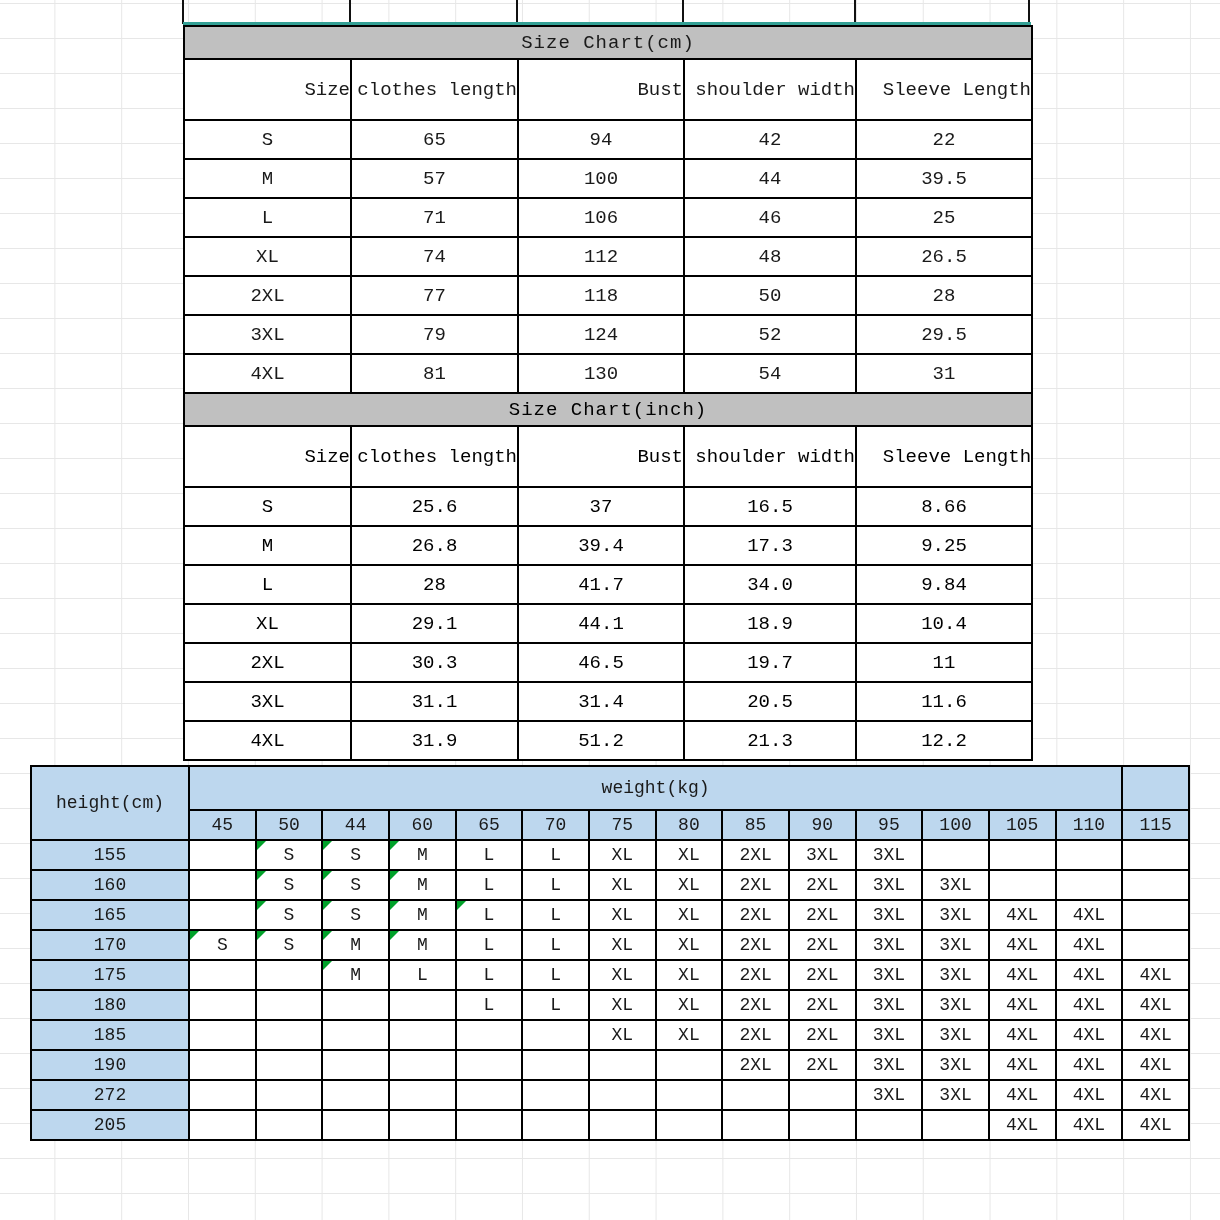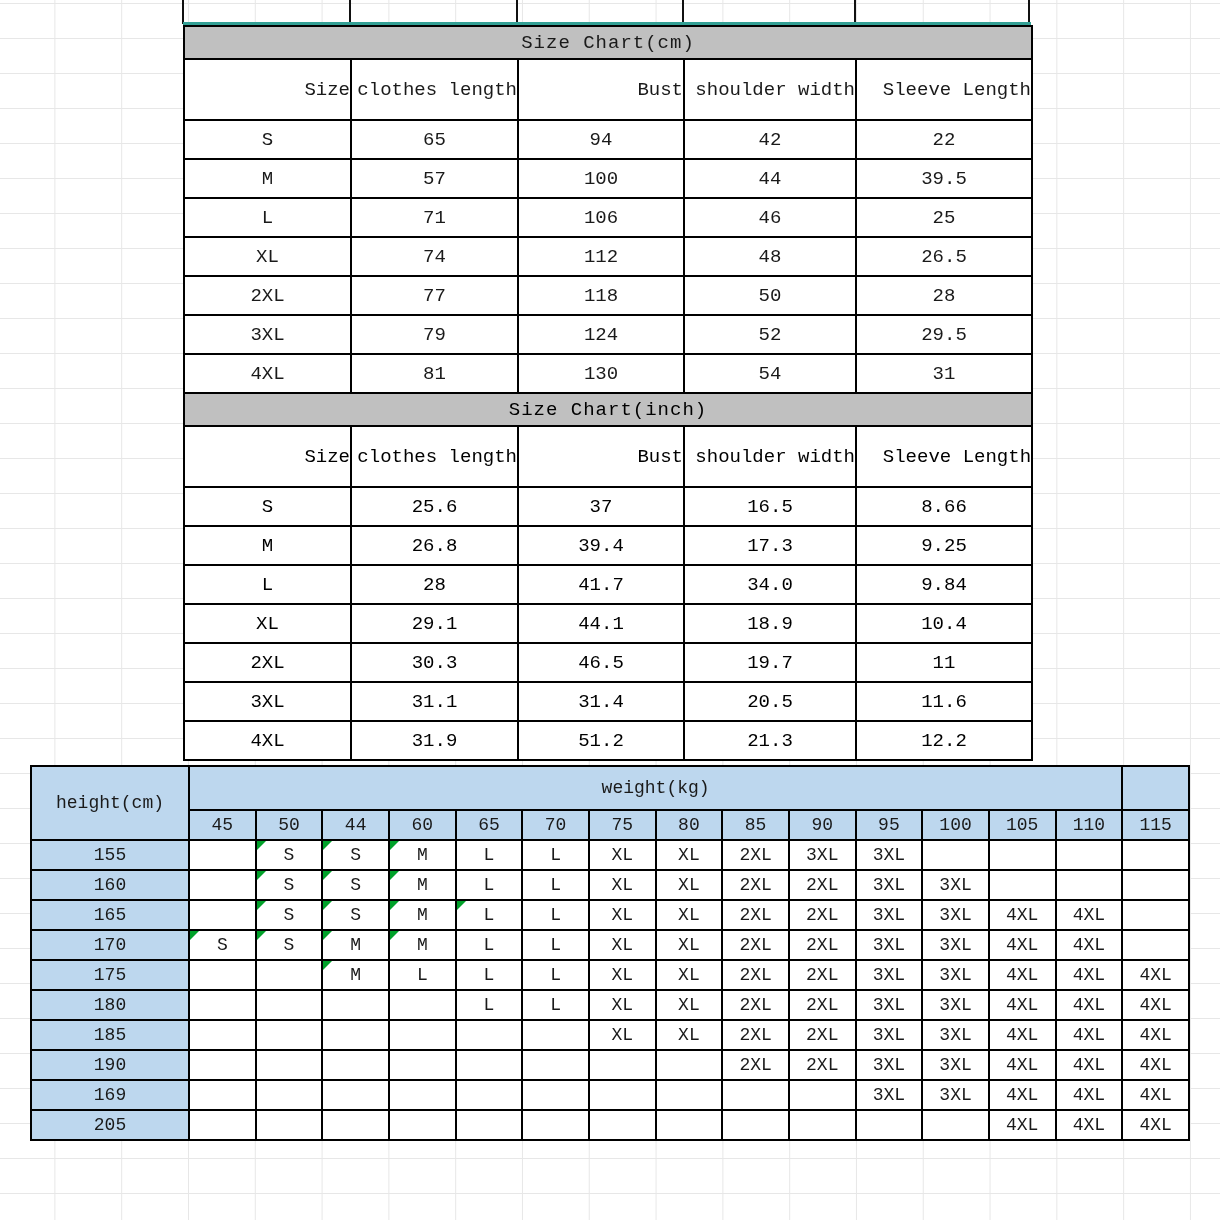--- a/index.html
+++ b/index.html
@@ -385,21 +385,21 @@
           <td></td>
           <td>2XL</td>
           <td>2XL</td>
           <td>3XL</td>
           <td>3XL</td>
           <td>4XL</td>
           <td>4XL</td>
           <td>4XL</td>
         </tr>
         <tr>
-          <td class="blue">169</td>
+          <td class="blue">272</td>
           <td></td>
           <td></td>
           <td></td>
           <td></td>
           <td></td>
           <td></td>
           <td></td>
           <td></td>
           <td></td>
           <td></td>

